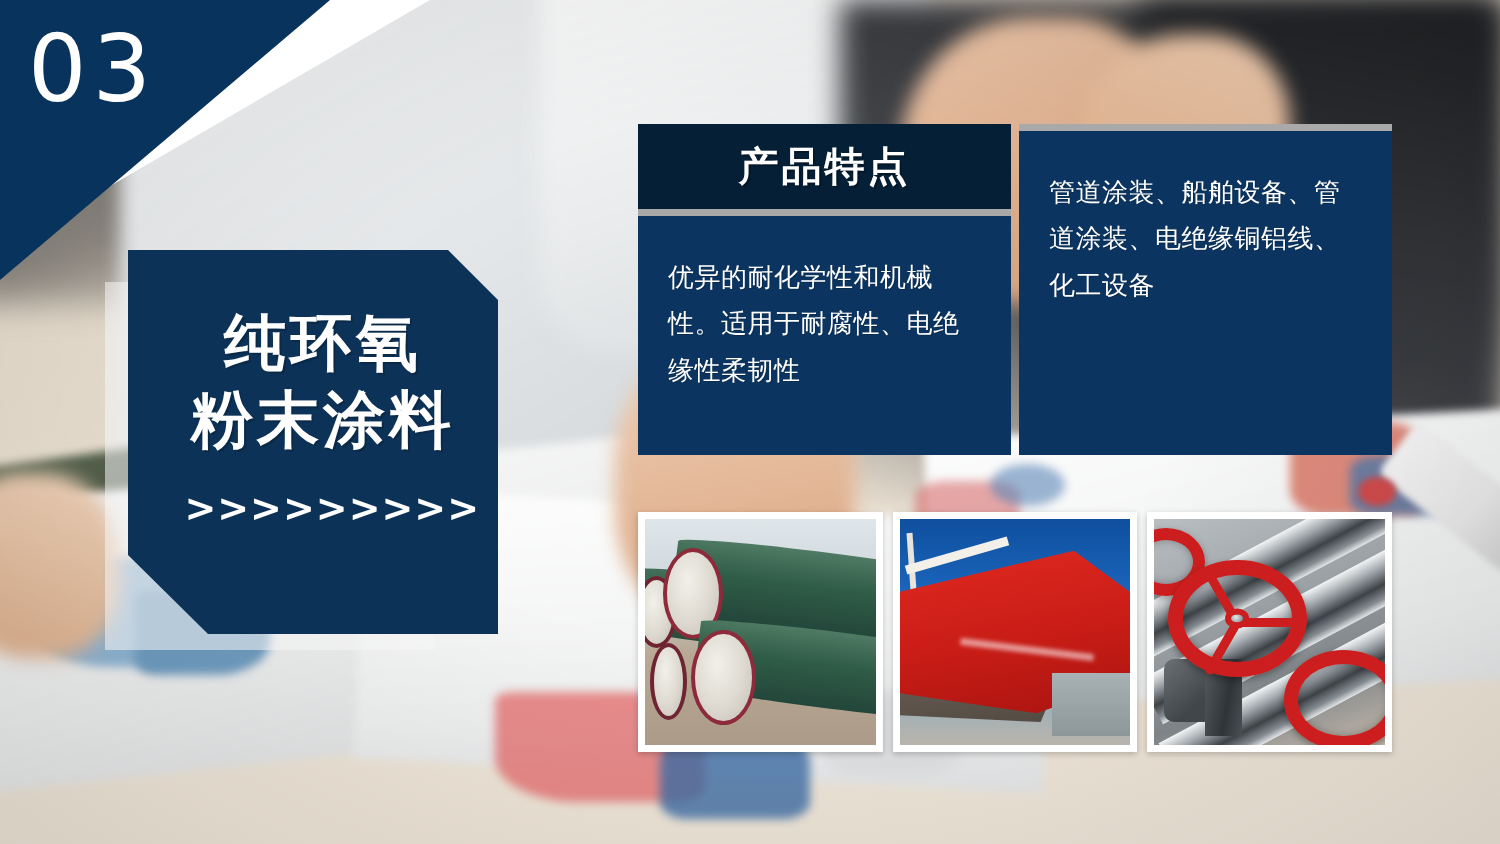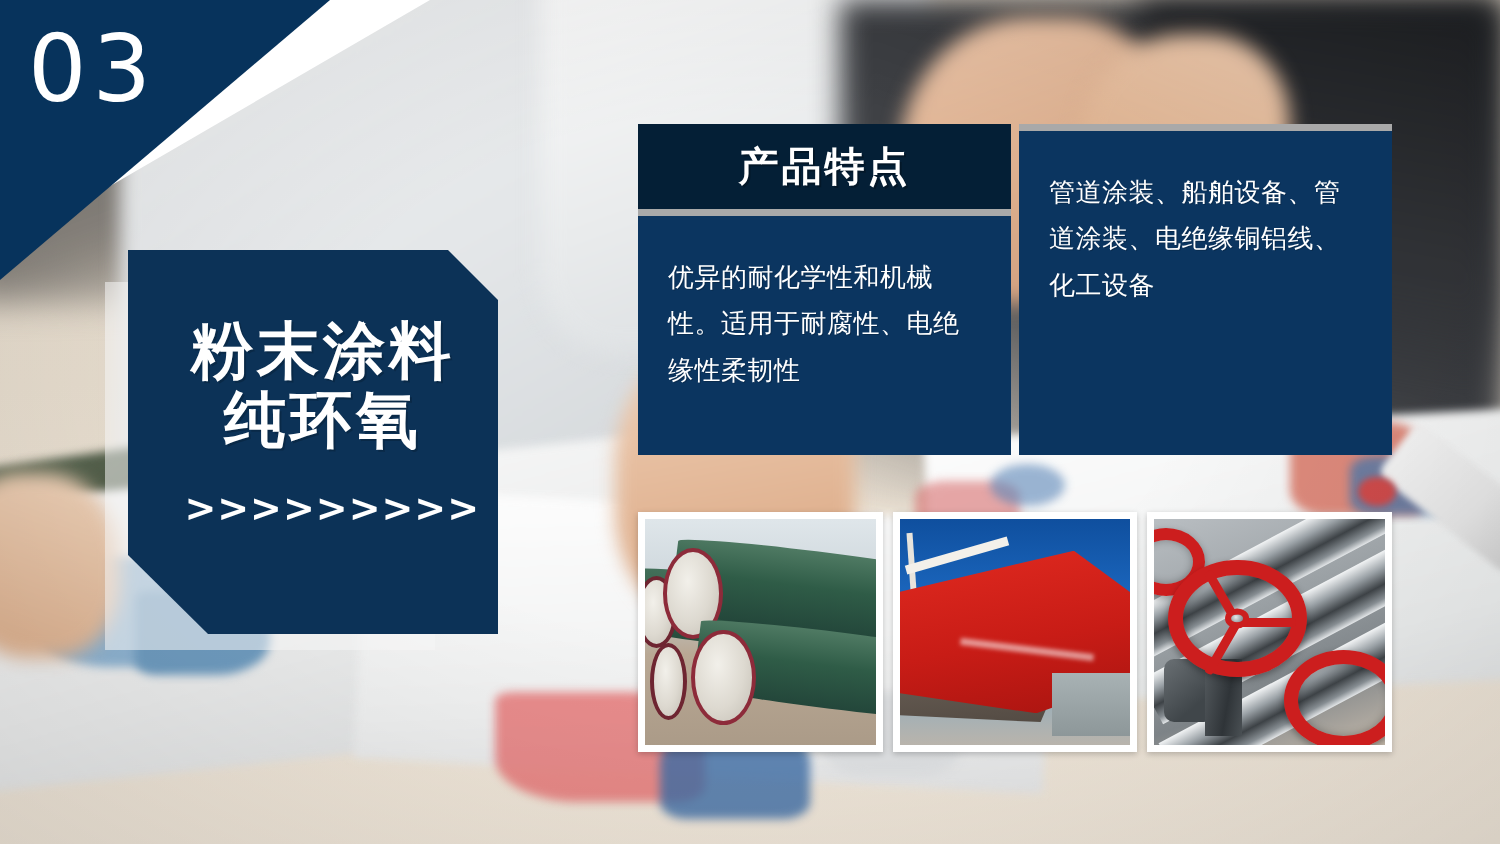--- a/index.html
+++ b/index.html
@@ -343,22 +343,22 @@
     <div class="photo-hand4"></div>
   </div>
   <div class="vignette"></div>
 
   <div class="corner-white"></div>
   <div class="corner-navy"></div>
   <div class="num01">03</div>
 
   <div class="title-shadow"></div>
   <div class="title-card">
+    <div class="title-line l1">纯环氧</div>
     <div class="title-line l2">粉末涂料</div>
-    <div class="title-line l1">纯环氧</div>
     <div class="chevrons">&gt;&gt;&gt;&gt;&gt;&gt;&gt;&gt;&gt;</div>
   </div>
 
   <div class="panels">
 
     <div class="panel">
       <div class="panel-head">
         <div class="panel-head-text">产品特点</div>
       </div>
       <div class="panel-rule"></div>

